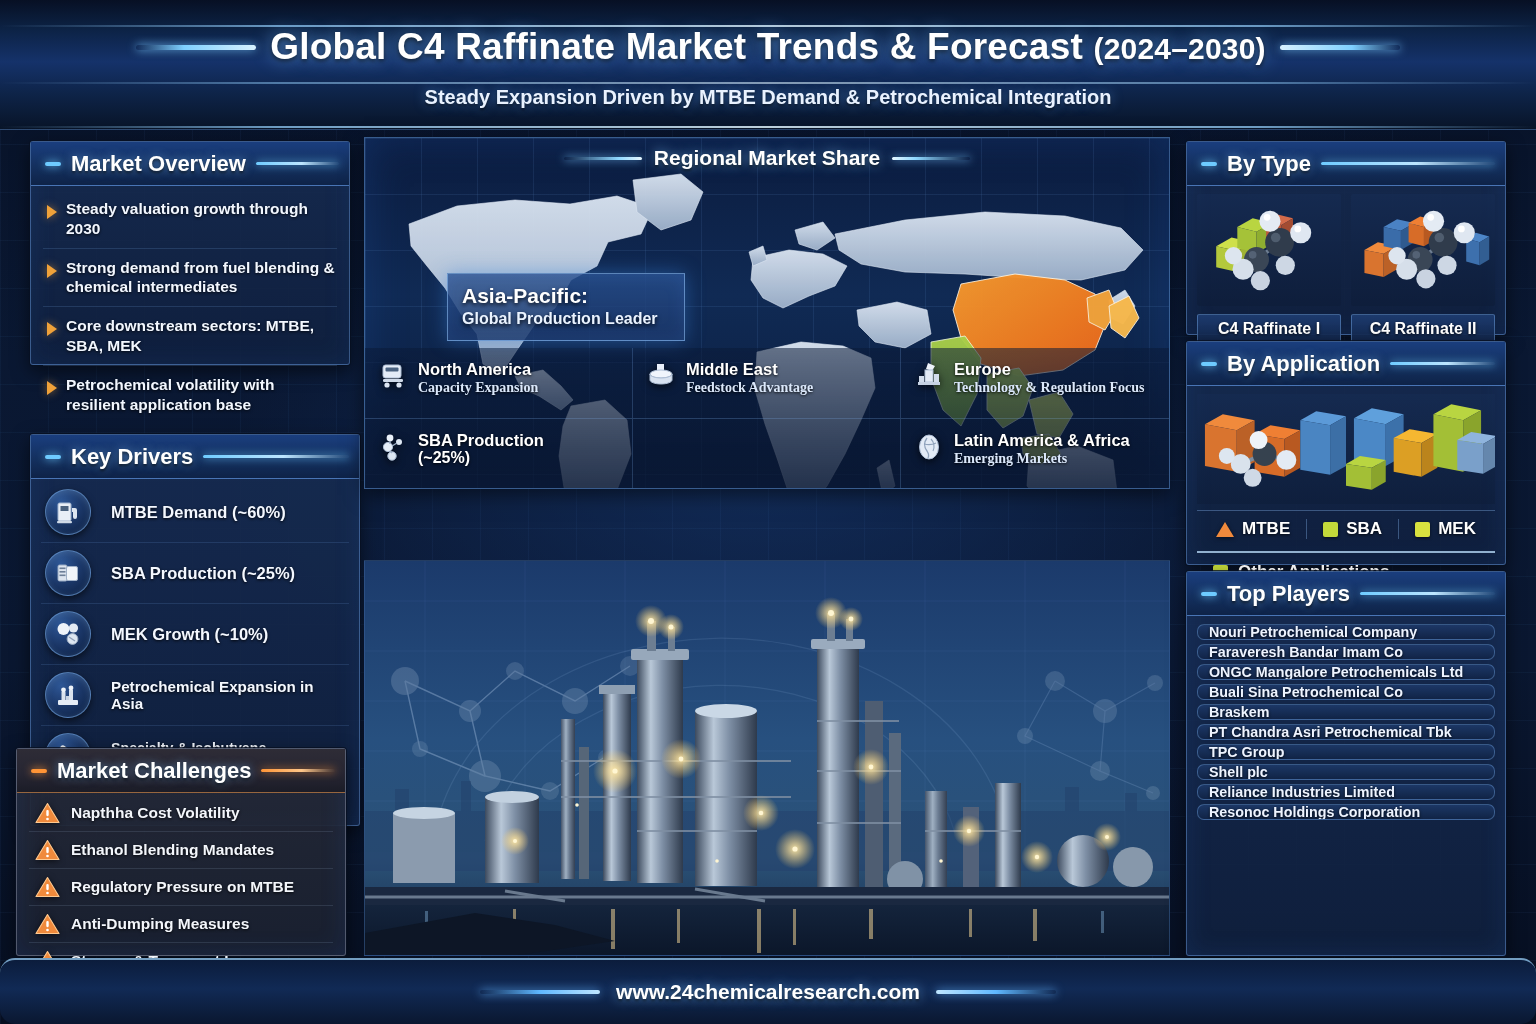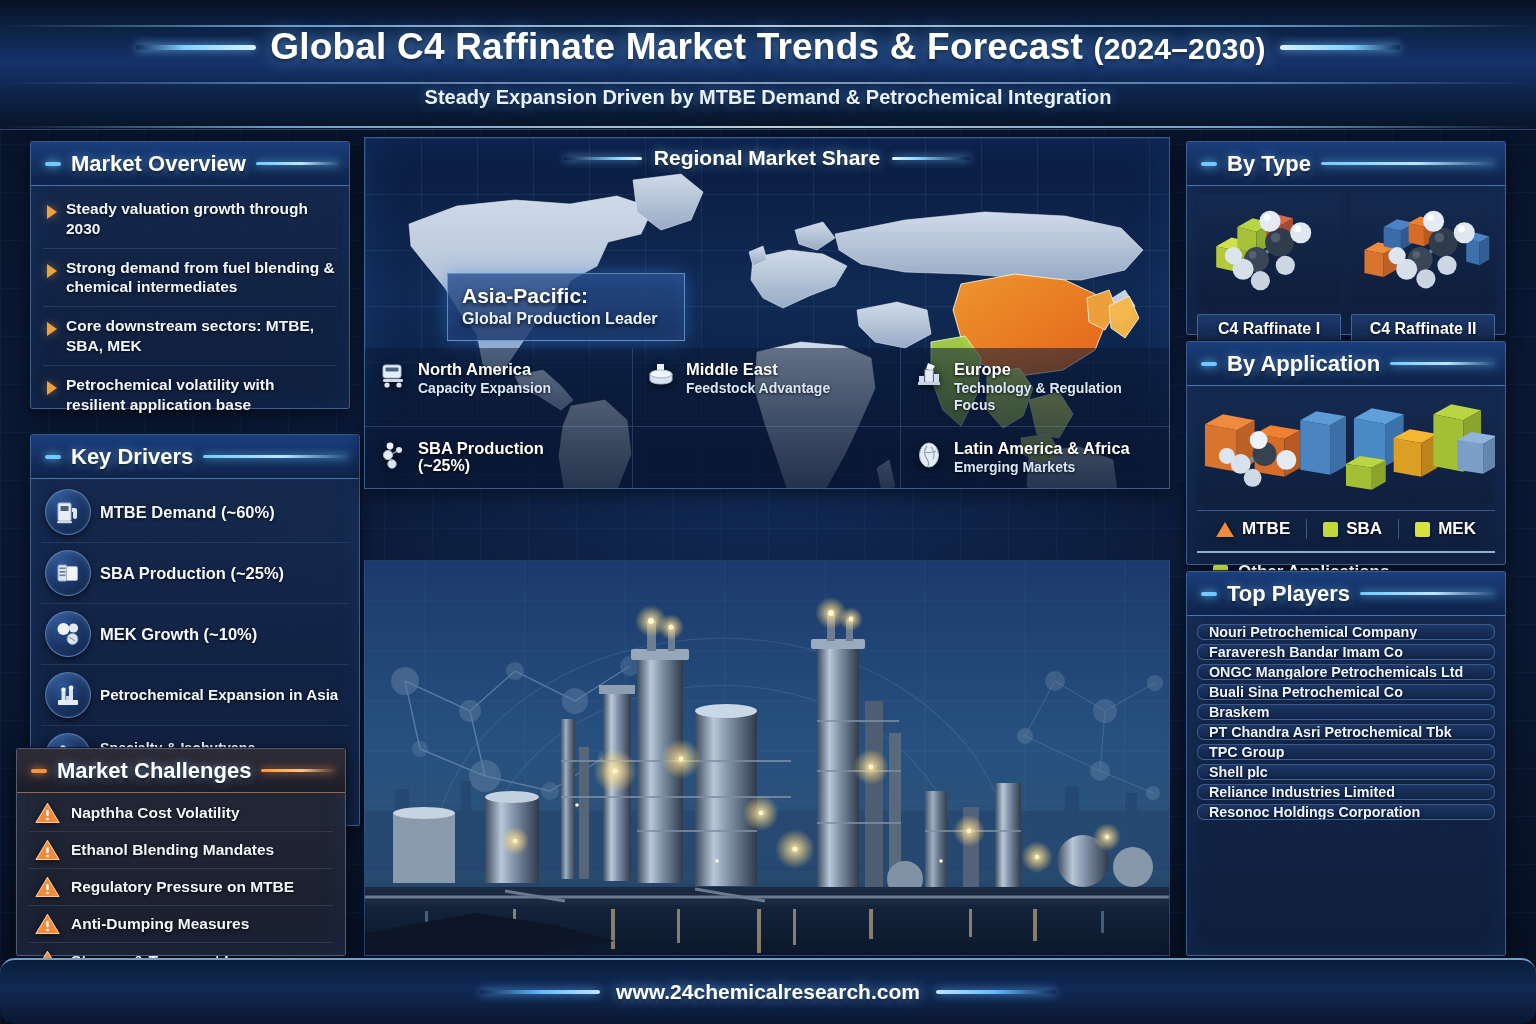--- a/index.html
+++ b/index.html
@@ -128,21 +128,21 @@
     border-top:7px solid transparent; border-bottom:7px solid transparent;
     filter: drop-shadow(0 0 4px rgba(240,162,58,.6));
   }
   .ov-text{
     font-size:15.5px; font-weight:bold; color:#f2f7ff; line-height:1.28;
     text-shadow:0 1px 3px rgba(0,0,0,.8);
   }
 
   
   .dr-item{
-    display:flex; align-items:center; gap:9px;
+    display:flex; align-items:center; gap:20px;
     padding:7px 4px;
     border-bottom:1px solid rgba(120,170,235,.16);
   }
   .dr-item:last-child{ border-bottom:none; }
   .dr-ico{
     flex:0 0 auto; width:46px; height:46px; border-radius:50%;
     background: radial-gradient(circle at 34% 28%, #2e5796 0%, #1b3768 48%, #0c1e3e 100%);
     border:1px solid rgba(140,195,255,.5);
     box-shadow: inset 0 2px 6px rgba(160,210,255,.22), 0 3px 7px rgba(0,0,0,.55);
     display:flex; align-items:center; justify-content:center;
@@ -208,21 +208,21 @@
     display:flex; align-items:flex-start; gap:9px;
     padding:12px 8px 10px 14px;
     border-right:1px solid rgba(130,180,245,.22);
     border-top:1px solid rgba(130,180,245,.22);
   }
   .rg-cell.nb{ border-top:none; }
   .rg-cell.noright{ border-right:none; }
   .rg-cell.empty{ border-right:1px solid rgba(130,180,245,.22); }
   .rg-ico{ flex:0 0 auto; margin-top:1px; filter:drop-shadow(0 2px 4px rgba(0,0,0,.7)); }
   .rg-t1{ font-size:16.5px;font-weight:bold;color:#fff;line-height:1.12;text-shadow:0 1px 3px rgba(0,0,0,.9);}
-  .rg-t2{ font-size:14px;font-weight:bold;color:#dbe8fb;line-height:1.15;margin-top:2px;text-shadow:0 1px 3px rgba(0,0,0,.9);}
+  .rg-t2{ font-size:14px;font-weight:bold;color:#dbe8fb;line-height:1.15;margin-top:2px;text-shadow:0 1px 3px rgba(0,0,0,.9);font-family:Liberation Serif, serif;}
 
   
   .refinery{
     position:absolute; left:364px; top:560px; width:806px; height:396px;
     overflow:hidden; border:1px solid rgba(90,140,210,.3);
     background: linear-gradient(180deg,#16325e 0%, #1d3f70 30%, #20436f 55%, #0e1c32 100%);
   }
 
   
   .typewrap{ display:flex; gap:10px; padding:8px 10px 10px; }
@@ -286,21 +286,21 @@
       <div class="title-rule"></div>
       <h1 class="maintitle">
         <span>Global C4 Raffinate Market Trends &amp; Forecast</span>
         <span class="yrs">(2024–2030)</span>
       </h1>
       <div class="title-rule right"></div>
     </div>
     <div class="subtitle">Steady Expansion Driven by MTBE Demand &amp; Petrochemical Integration</div>
   </div>
 
-  <div class="panel" style="left:30px; top:141px; width:320px; height:268px;">
+  <div class="panel" style="left:30px; top:141px; width:320px; height:224px;">
     <div class="phead">
       <div class="tick"></div>
       <div class="ptitle">Market Overview</div>
       <div class="hrule"></div>
     </div>
     <div class="pbody" style="padding:4px 12px;">
       <div class="ov-item">
         <div class="ov-bullet"></div>
         <div class="ov-text">Steady valuation growth through 2030</div>
       </div>

